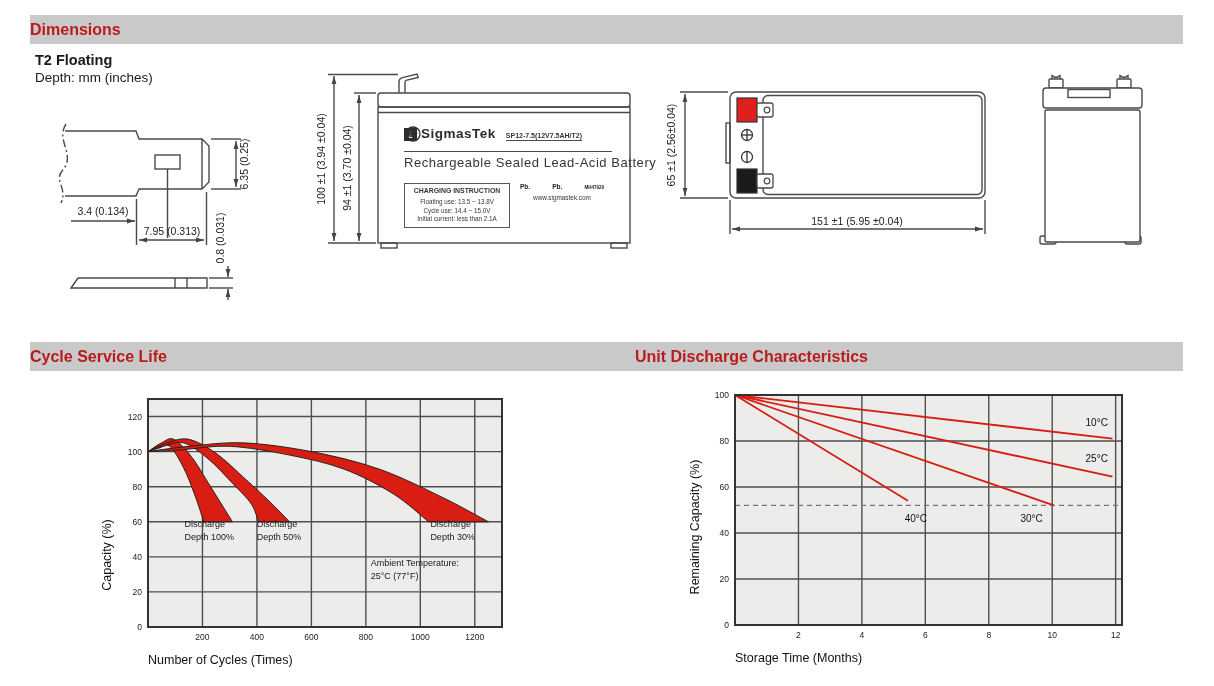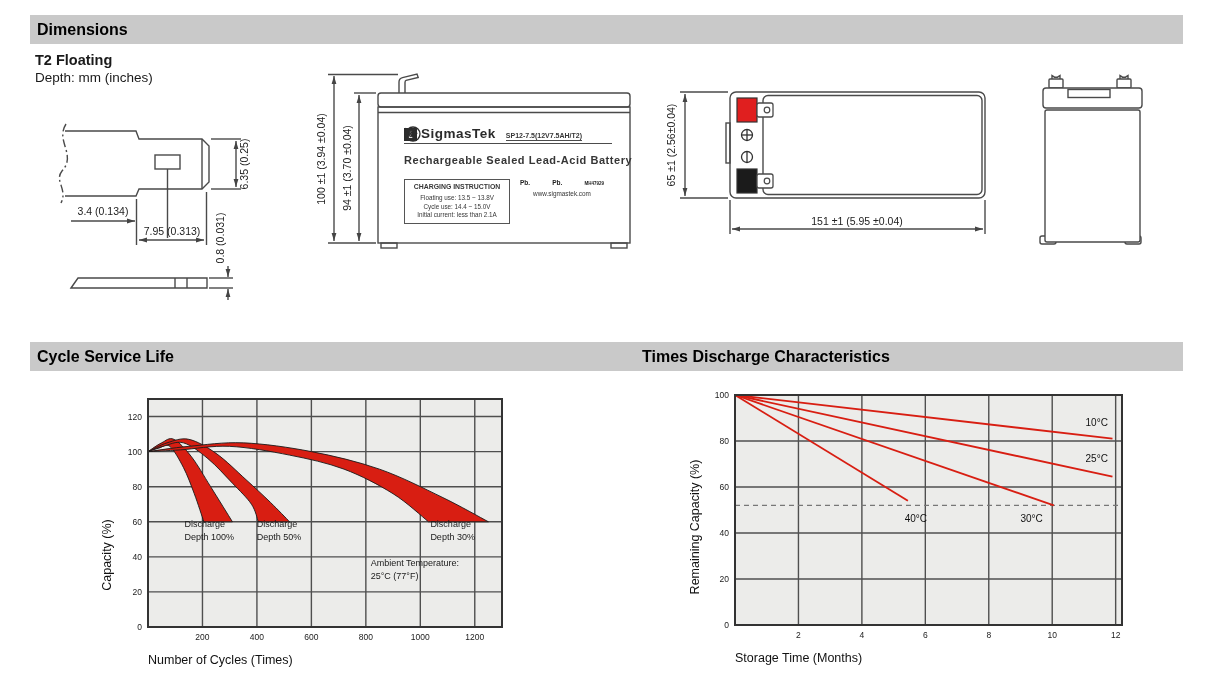--- a/index.html
+++ b/index.html
@@ -1,42 +1,42 @@
 <!DOCTYPE html>
 <html><head>
 <meta charset="utf-8">
 <style>
   html,body{margin:0;padding:0;background:#fff;}
   body{font-family:"Liberation Sans","DejaVu Sans",sans-serif;color:#1a1a1a;}
   .page{position:relative;width:1214px;height:686px;background:#fff;overflow:hidden;}
-  .secbar{position:absolute;background:#c9c9c9;color:#000000;font-weight:bold;font-size:16px;line-height:29px;padding-left:7px;box-sizing:border-box;}
+  .secbar{position:absolute;background:#c9c9c9;color:#b91c1c;font-weight:bold;font-size:16px;line-height:29px;padding-left:0;box-sizing:border-box;}
   #bar-dimensions{left:30px;top:15px;width:1153px;height:29px;}
   #bar-cycle{left:30px;top:342px;width:637px;height:29px;}
   #bar-self{left:635px;top:342px;width:548px;height:29px;}
   .t2{position:absolute;left:35px;top:52px;font-size:14.5px;font-weight:bold;}
   .unit{position:absolute;left:35px;top:70px;font-size:13.5px;}
   #svg-terminal{position:absolute;left:35px;top:105px;}
   #front-view{position:absolute;left:312px;top:62px;width:332px;height:205px;}
   #front-view svg{position:absolute;left:0;top:0;}
   #svg-top{position:absolute;left:660px;top:80px;}
   #svg-end{position:absolute;left:1028px;top:66px;}
   #chart-0{position:absolute;left:95px;top:385px;width:415px;height:295px;}
   #chart-1{position:absolute;left:685px;top:385px;width:475px;height:295px;}
   text.dim{font:10.5px "Liberation Sans","DejaVu Sans",sans-serif;fill:#222;}
   text.tick{font:8.5px "Liberation Sans","DejaVu Sans",sans-serif;fill:#222;}
   text.ann{font:9px "Liberation Sans","DejaVu Sans",sans-serif;fill:#1a1a1a;}
   text.temp-label{font:10px "Liberation Sans","DejaVu Sans",sans-serif;fill:#111;}
   text.axis-label{font:12.5px "Liberation Sans","DejaVu Sans",sans-serif;fill:#111;}
   
   .batt-label{position:absolute;left:92px;top:64px;width:208px;color:#363636;}
-  .brand-row{display:flex;align-items:flex-end;border-bottom:1.5px solid #4c4c4c;padding-bottom:2px;}
+  .brand-row{display:flex;align-items:flex-end;border-bottom:1.5px solid #4c4c4c;padding-bottom:10px;}
   .sigma-box{background:#2b2b2b;color:#fff;width:13px;height:13px;font-size:10px;line-height:13px;text-align:center;font-weight:bold;flex:none;}
   .brand{font-size:13.5px;font-weight:bold;letter-spacing:.5px;color:#2b2b2b;margin-left:4px;}
   .model{font-size:7px;font-weight:bold;margin-left:10px;padding-bottom:1px;border-bottom:1px solid #4c4c4c;white-space:nowrap;}
-  .prod-type{font-size:11px;font-weight:bold;letter-spacing:.55px;margin-top:10px;white-space:nowrap;}
+  .prod-type{font-size:13px;font-weight:normal;letter-spacing:.55px;margin-top:3px;white-space:nowrap;}
   .label-bottom{display:flex;margin-top:13px;}
   .charge-box{border:1px solid #555;width:106px;padding:3px 2px;text-align:center;box-sizing:border-box;flex:none;}
   .cb-title{font-size:6.9px;font-weight:bold;margin-bottom:4px;}
   .cb-line{font-size:6.3px;line-height:1.35;white-space:nowrap;}
   .icons-col{width:90px;margin-left:7px;text-align:center;}
   .icons-row{display:flex;justify-content:space-between;align-items:flex-end;padding:0 3px;}
   .ic{display:flex;flex-direction:column;align-items:center;font-size:6.5px;font-weight:bold;color:#222;}
   .ul-code{font-size:4.5px;font-weight:bold;}
   .website{font-size:6.4px;margin-top:4px;white-space:nowrap;}
 </style>
@@ -196,21 +196,21 @@
       <path d="M92,13 V9.5 L94.5,11.2 H97.5 L100,9.5 V13"></path>
       <rect x="12" y="170" width="16" height="8" rx="2"></rect>
       <rect x="97" y="170" width="16" height="8" rx="2"></rect>
       <rect x="15" y="22" width="99" height="20" rx="3" fill="#fff"></rect>
       <rect x="17" y="44" width="95" height="132" rx="2" fill="#fff"></rect>
       <rect x="40" y="23.5" width="42" height="8"></rect>
     </g>
   </svg>
 
   <div class="secbar" id="bar-cycle">Cycle Service Life</div>
-  <div class="secbar" id="bar-self">Times Discharge Characteristics</div>
+  <div class="secbar" id="bar-self">Unit Discharge Characteristics</div>
 
   <div id="chart-0"><svg width="415" height="295">
         <rect x="53" y="14" width="354" height="228" fill="#ececea"></rect>
         <line x1="107.46153846153847" y1="14" x2="107.46153846153847" y2="242" stroke="#4f4f4f" stroke-width="1.4"></line>
         <text x="107.46153846153847" y="255" text-anchor="middle" class="tick">200</text>
         <line x1="161.92307692307693" y1="14" x2="161.92307692307693" y2="242" stroke="#4f4f4f" stroke-width="1.4"></line>
         <text x="161.92307692307693" y="255" text-anchor="middle" class="tick">400</text>
         <line x1="216.3846153846154" y1="14" x2="216.3846153846154" y2="242" stroke="#4f4f4f" stroke-width="1.4"></line>
         <text x="216.3846153846154" y="255" text-anchor="middle" class="tick">600</text>
         <line x1="270.84615384615387" y1="14" x2="270.84615384615387" y2="242" stroke="#4f4f4f" stroke-width="1.4"></line>

